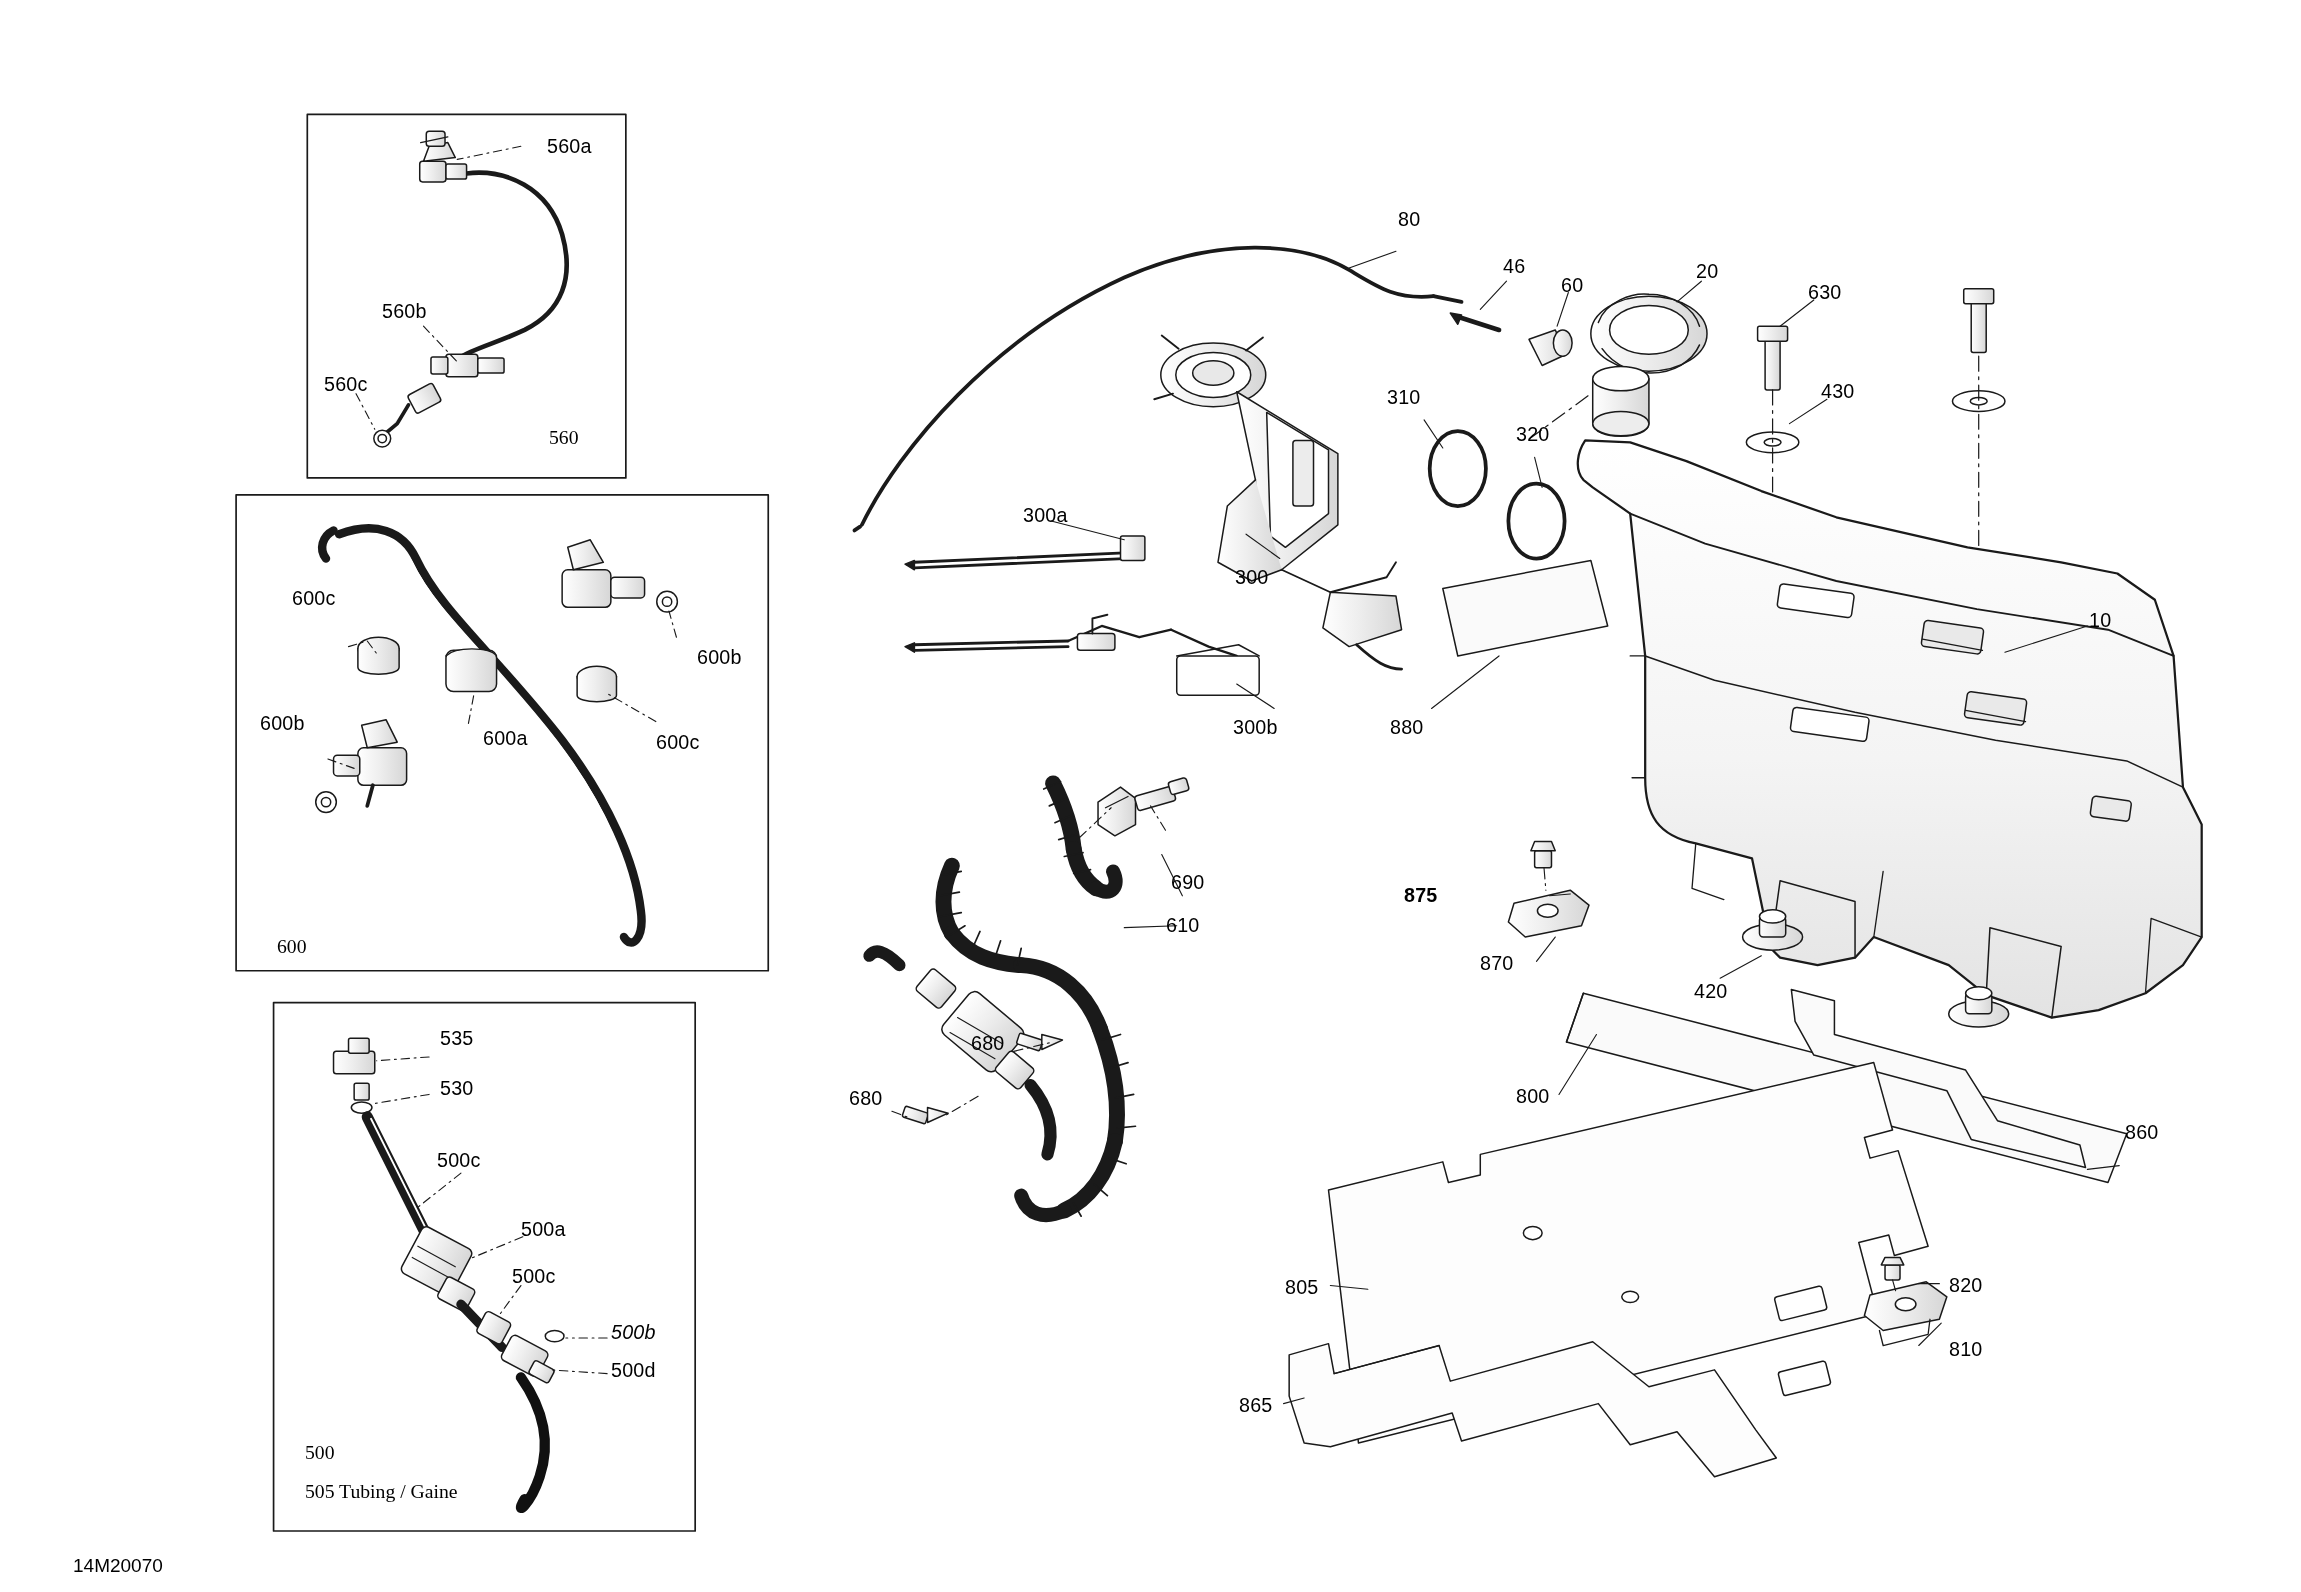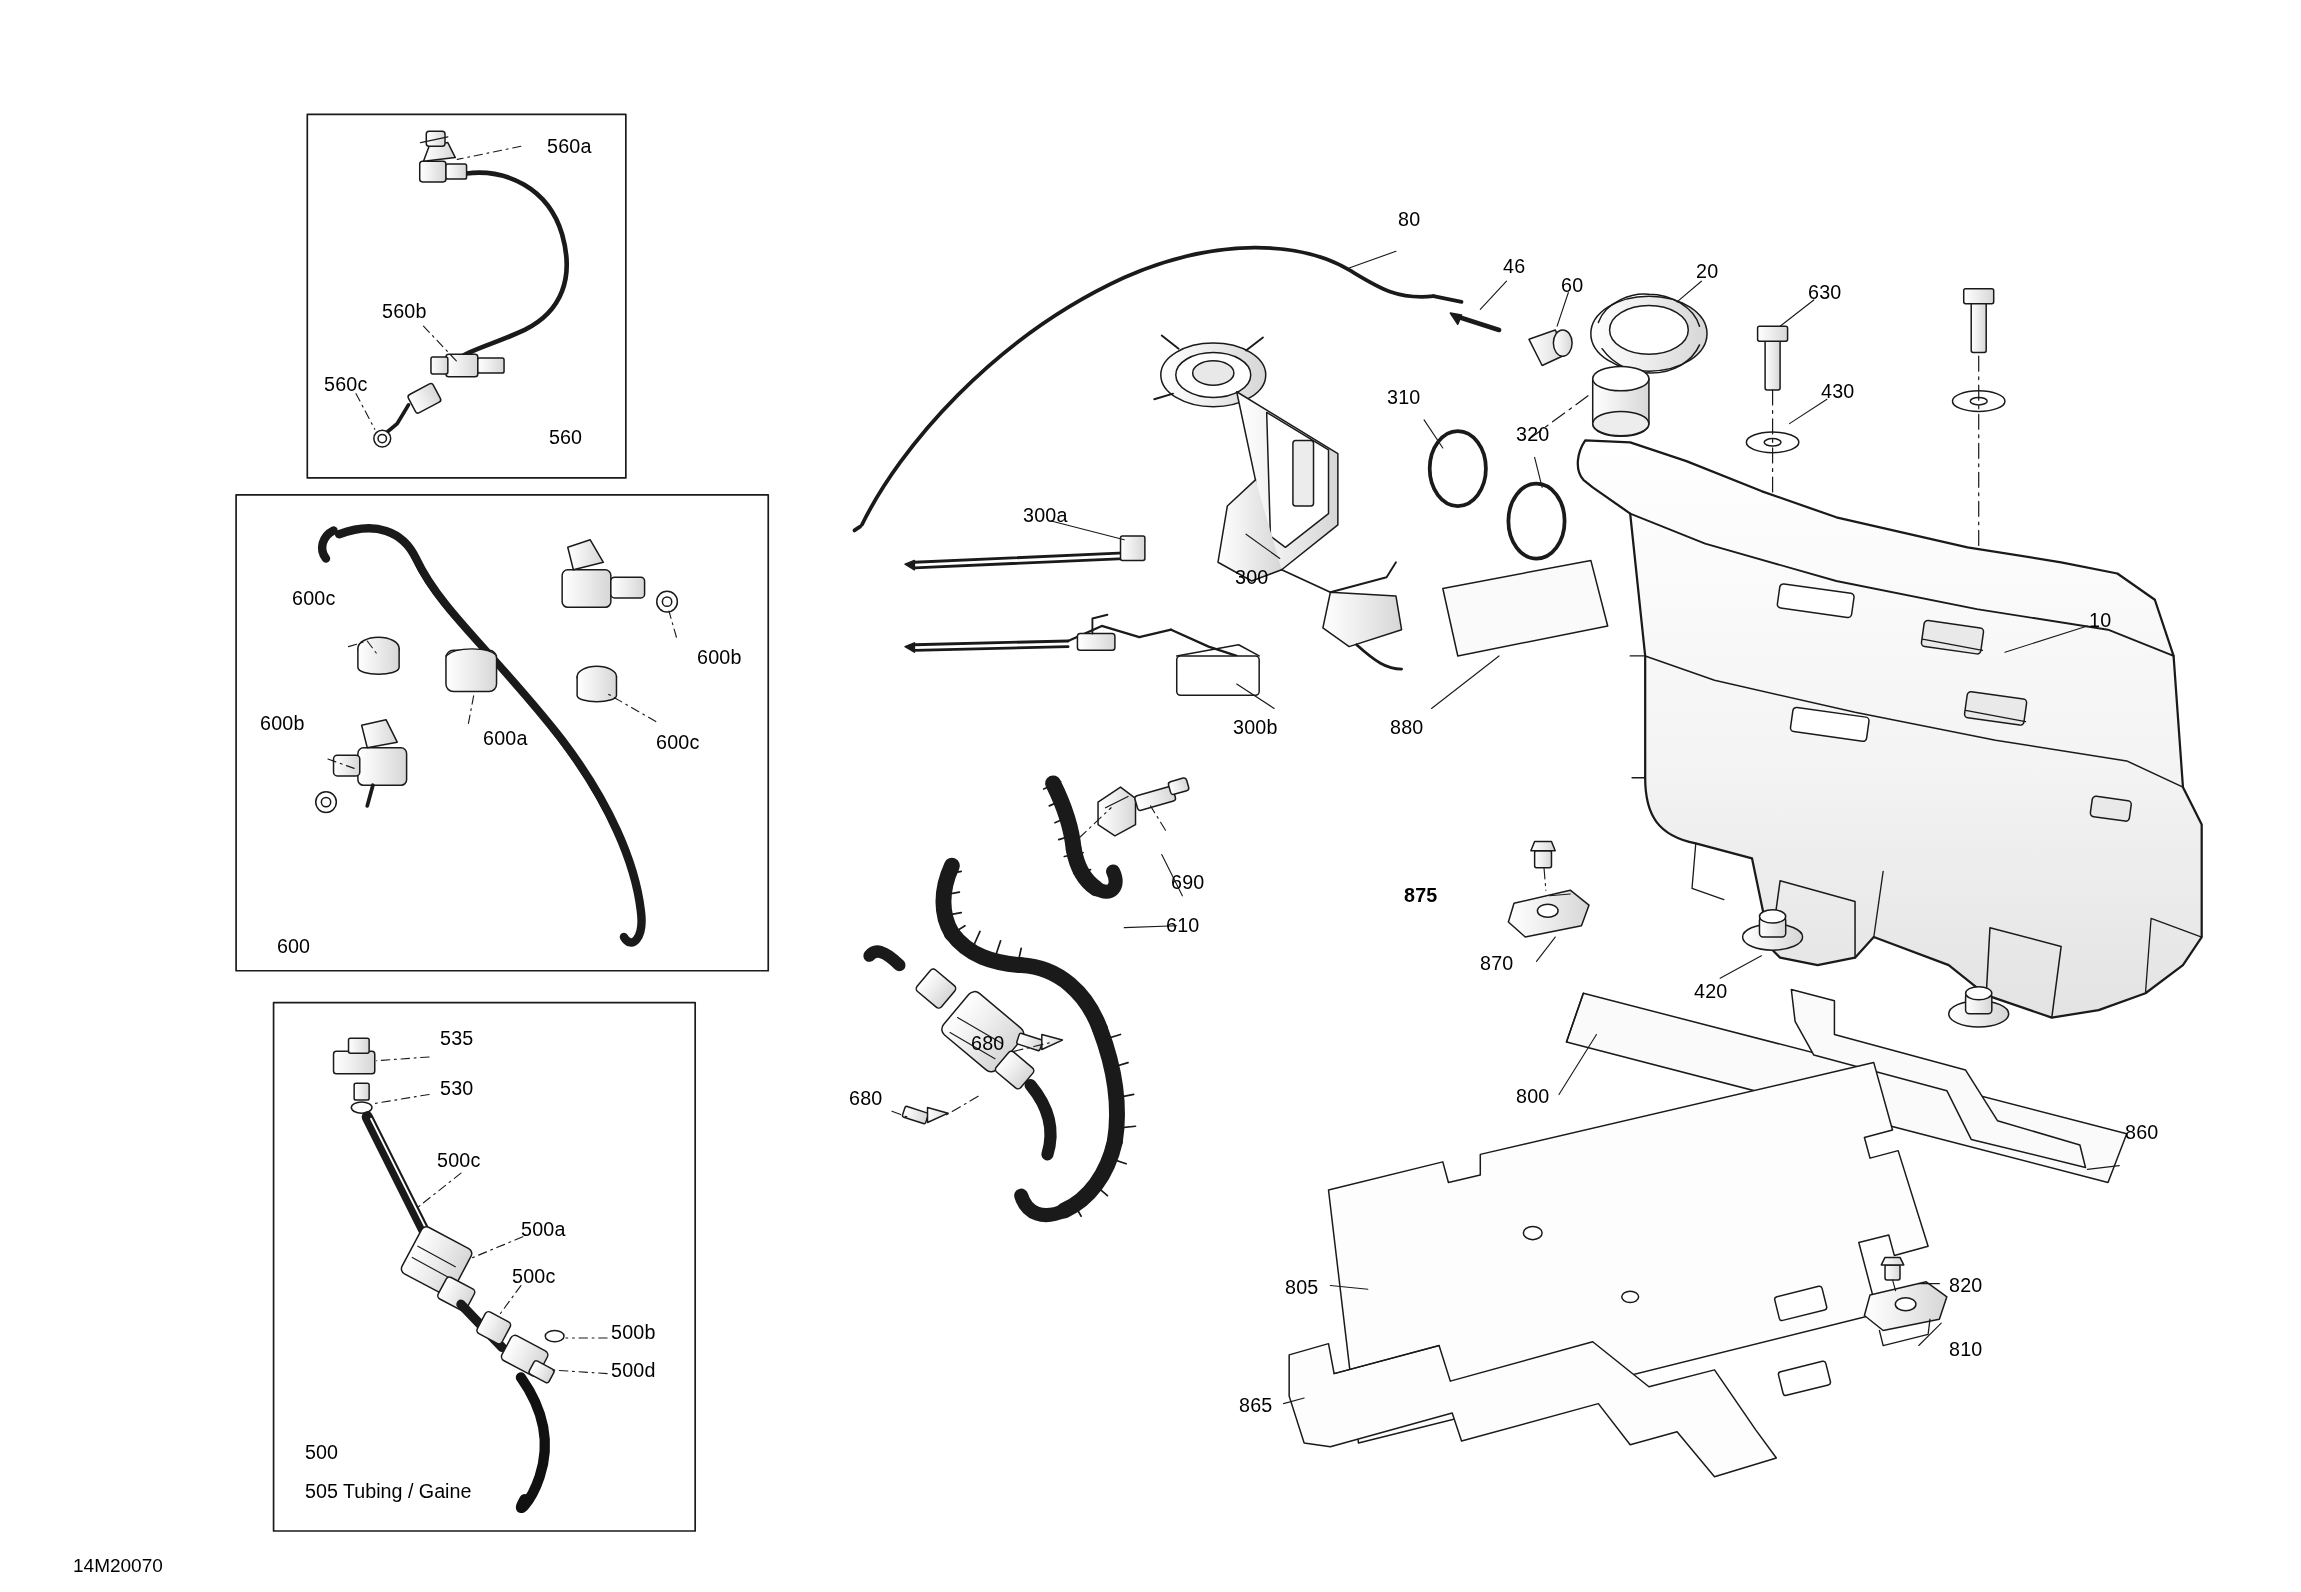--- a/index.html
+++ b/index.html
@@ -34,20 +34,21 @@
     font-size: 19.7px;
     font-family: "Liberation Sans", sans-serif;
     color: #000;
     white-space: nowrap;
     letter-spacing: 0.2px;
   }
   .panel-title {
     position: absolute;
     font-size: 19.7px;
     white-space: nowrap;
+    font-family: Liberation Serif, serif;
   }
   .footer-code {
     position: absolute;
     left: 73px;
     top: 1555px;
     font-size: 19px;
     white-space: nowrap;
   }
 </style>
 </head>
@@ -463,21 +464,21 @@
   <div class="callout" style="left:260px; top:712px;">600b</div>
   <div class="callout" style="left:483px; top:727px;">600a</div>
   <div class="callout" style="left:656px; top:731px;">600c</div>
   <div class="panel-title" style="left:277px; top:935px;">600</div>
 
   <div class="callout" style="left:440px; top:1027px;">535</div>
   <div class="callout" style="left:440px; top:1077px;">530</div>
   <div class="callout" style="left:437px; top:1149px;">500c</div>
   <div class="callout" style="left:521px; top:1218px;">500a</div>
   <div class="callout" style="left:512px; top:1265px;">500c</div>
-  <div class="callout" style="left:611px; top:1321px;">500b</div>
+  <div class="callout" style="left:611px; top:1321px;font-style:italic;">500b</div>
   <div class="callout" style="left:611px; top:1359px;">500d</div>
   <div class="panel-title" style="left:305px; top:1441px;">500</div>
   <div class="panel-title" style="left:305px; top:1480px;">505  Tubing / Gaine</div>
 
   <div class="callout" style="left:1398px; top:208px;">80</div>
   <div class="callout" style="left:1503px; top:255px;">46</div>
   <div class="callout" style="left:1561px; top:274px;">60</div>
   <div class="callout" style="left:1696px; top:260px;">20</div>
   <div class="callout" style="left:1808px; top:281px;">630</div>
   <div class="callout" style="left:1821px; top:380px;">430</div>

